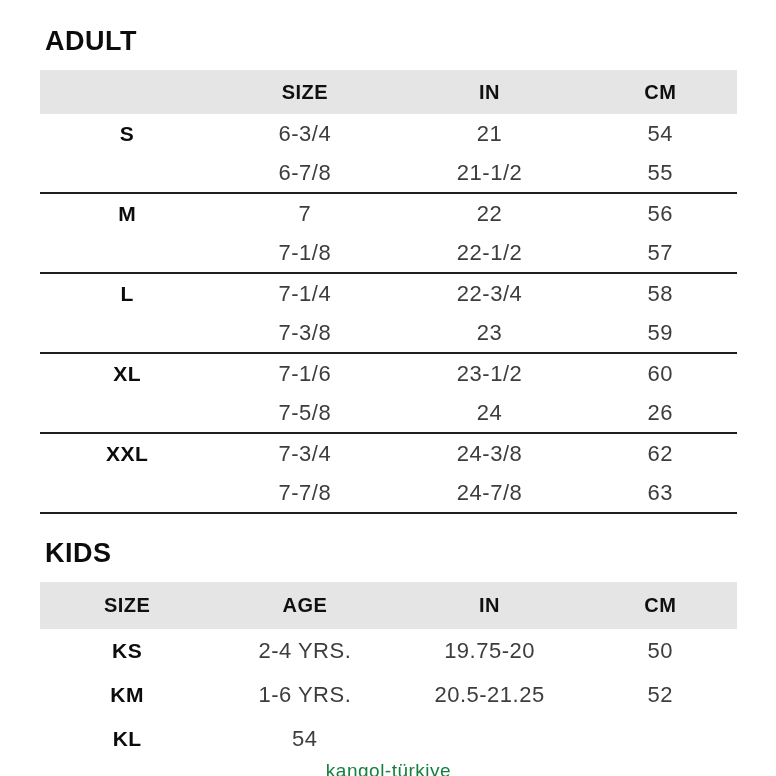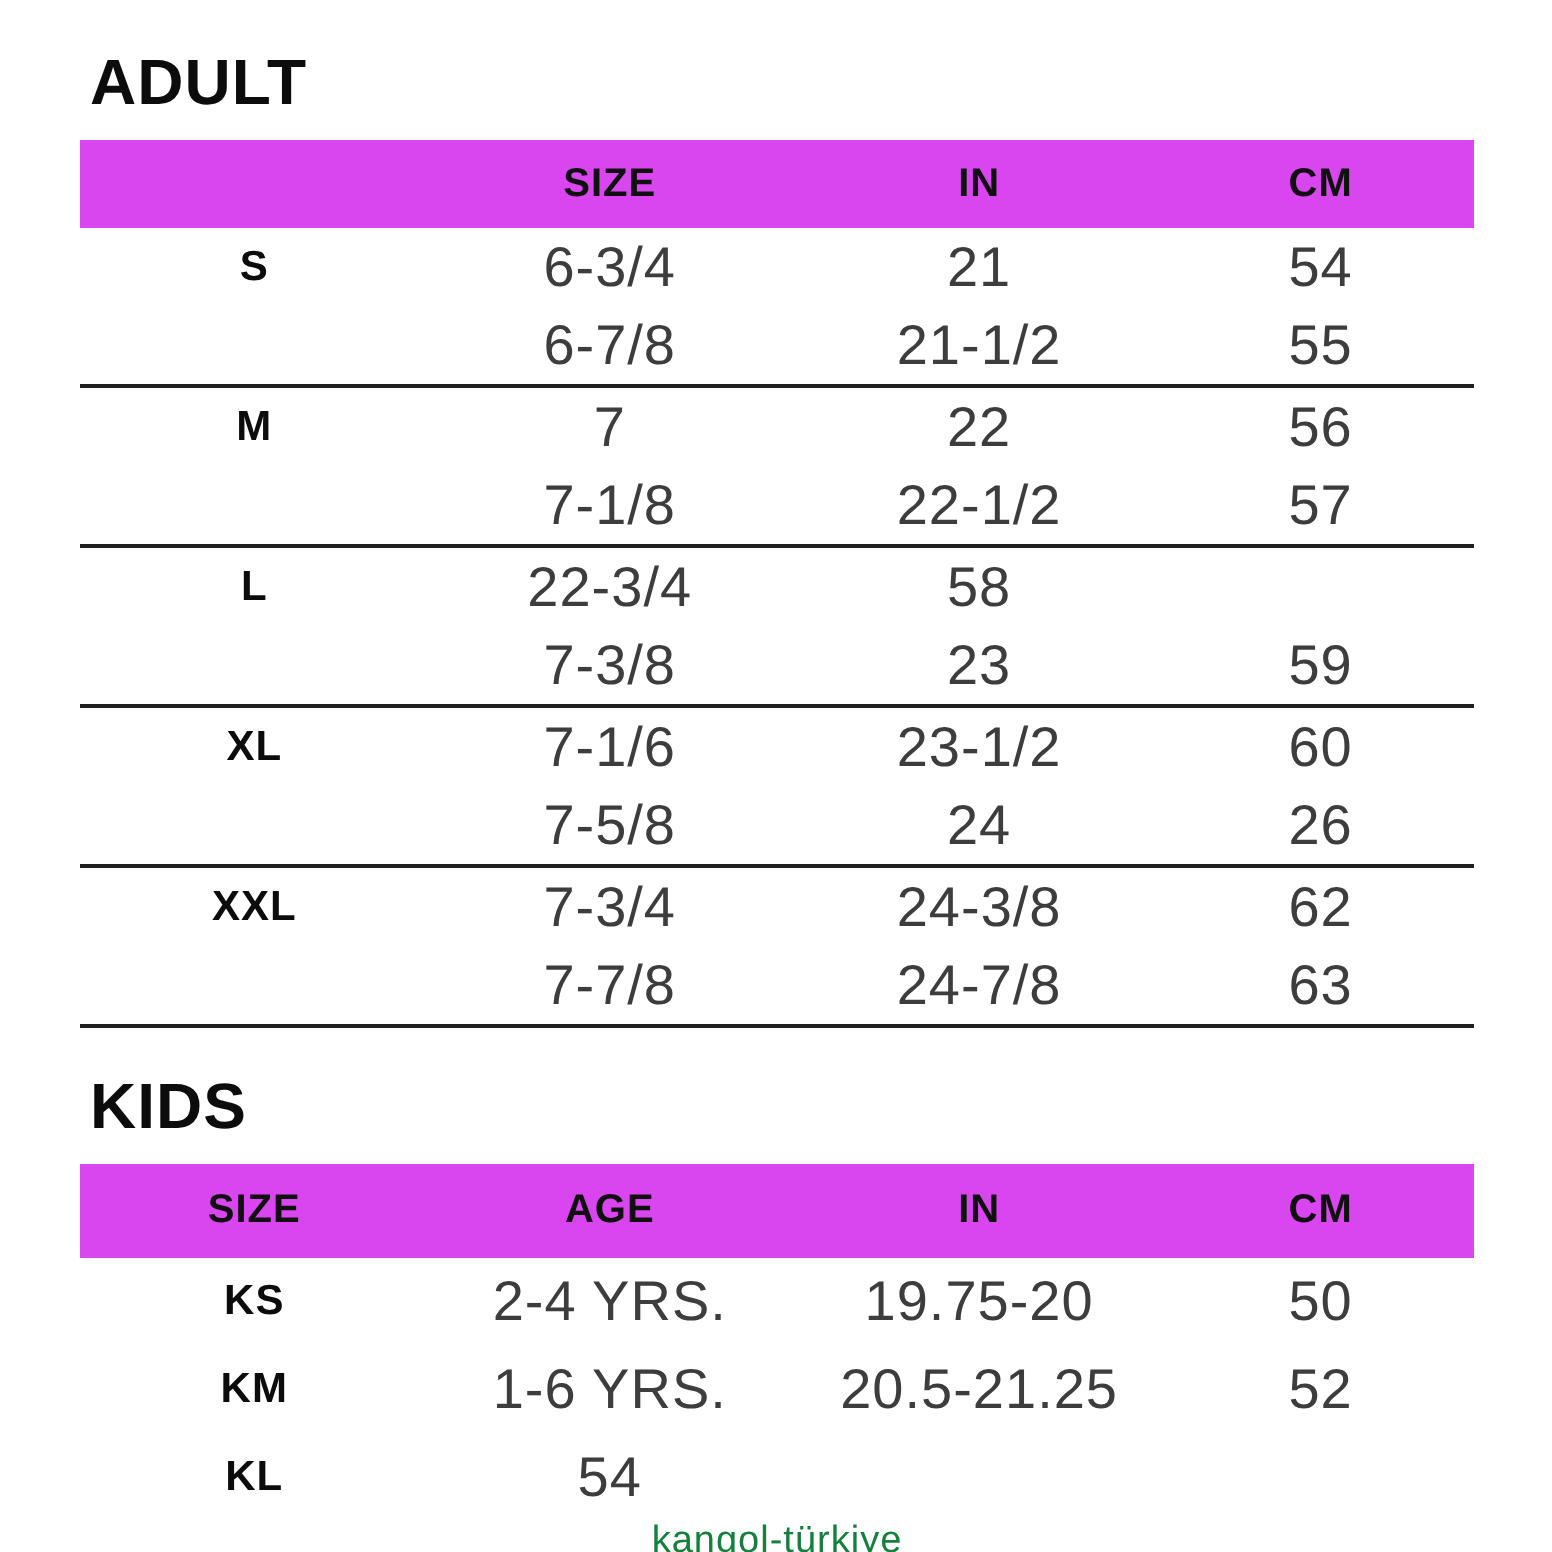--- a/index.html
+++ b/index.html
@@ -11,50 +11,50 @@
     overflow: hidden;
     font-family: "Liberation Sans", sans-serif;
   }
   .page {
     box-sizing: border-box;
     width: 776px;
     height: 776px;
     padding: 26px 39px 0 40px;
   }
   .section-title {
-    font-size: 32px;
+    font-size: 27px;
     line-height: 30px;
     font-weight: 800;
     color: #0c0c0c;
     letter-spacing: 0.5px;
     margin: 0 0 14px 5px;
   }
   .section-title.kids { margin-top: 24px; }
 
   .grid-row {
     display: grid;
     grid-template-columns: 25% 26% 27% 22%;
     align-items: center;
     text-align: center;
   }
   .thead {
-    background: #d946ef;
+    background: #e5e5e5;
     height: 44px;
     font-weight: 700;
     font-size: 20px;
     color: #101010;
     letter-spacing: 0.5px;
   }
   .kids-table .thead { height: 47px; }
 
   .trow { height: 39px; }
   .kids-table .trow { height: 44px; }
 
   .td {
-    font-size: 28px;
+    font-size: 22px;
     font-weight: 400;
     color: #3d3d3d;
     letter-spacing: 0.5px;
   }
   .td.lbl {
     font-size: 21px;
     font-weight: 700;
     color: #0c0c0c;
   }
   .group { border-bottom: 2.5px solid #1f1f1f; }
@@ -109,20 +109,21 @@
         <div class="td lbl"></div>
         <div class="td">7-1/8</div>
         <div class="td">22-1/2</div>
         <div class="td">57</div>
       </div>
     </div>
 
     <div class="group">
       <div class="grid-row trow">
         <div class="td lbl">L</div>
+        <div class="td">7-1/4</div>
         <div class="td">22-3/4</div>
         <div class="td">58</div>
       </div>
       <div class="grid-row trow">
         <div class="td lbl"></div>
         <div class="td">7-3/8</div>
         <div class="td">23</div>
         <div class="td">59</div>
       </div>
     </div>

